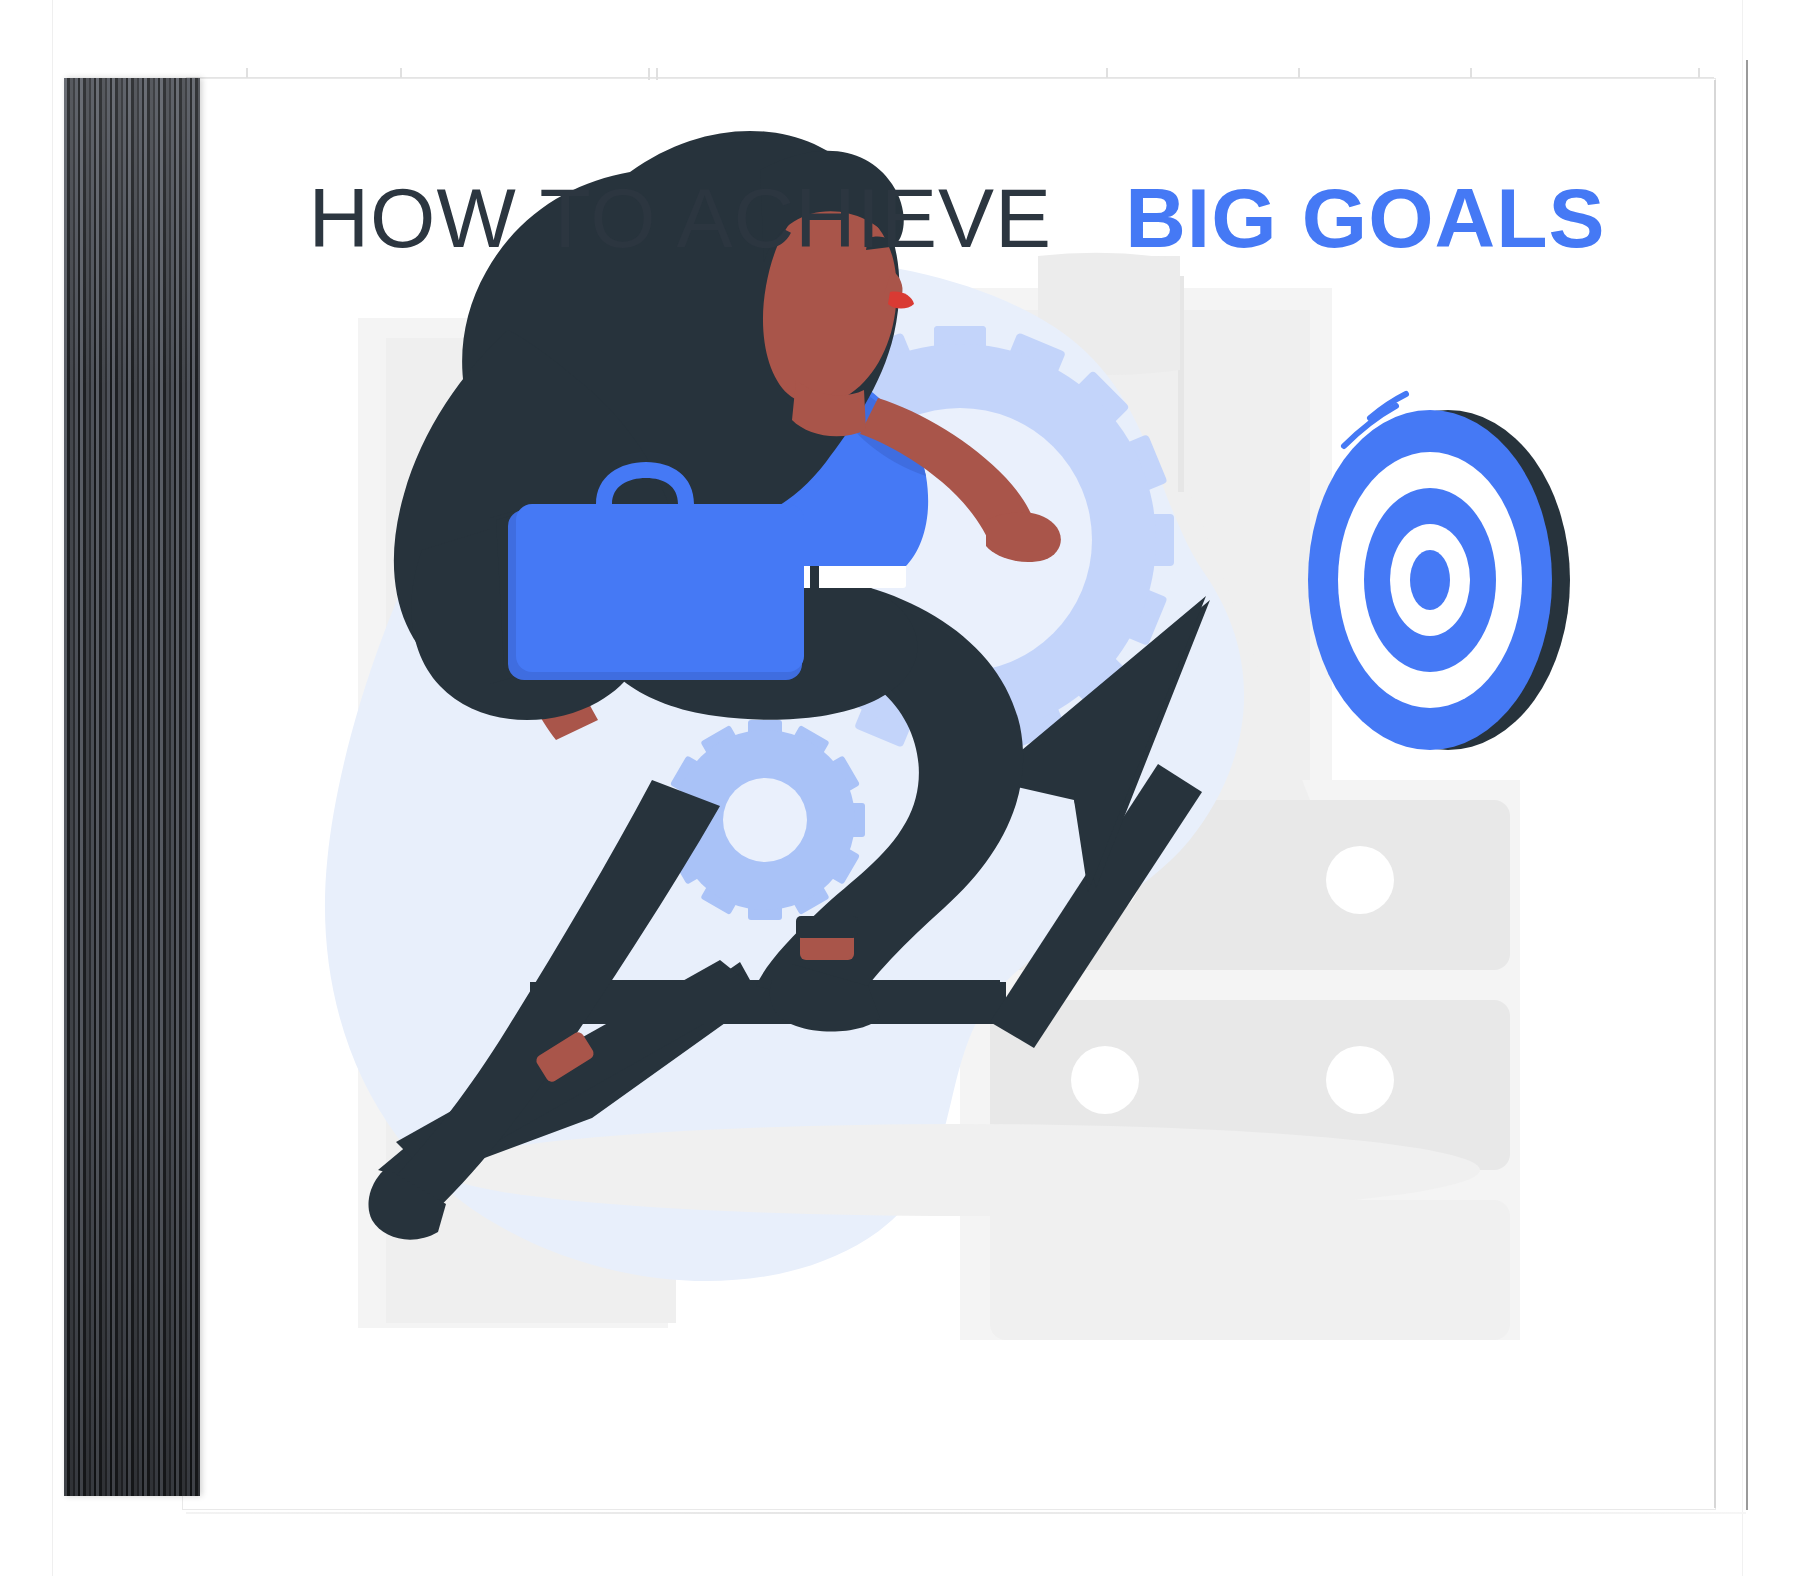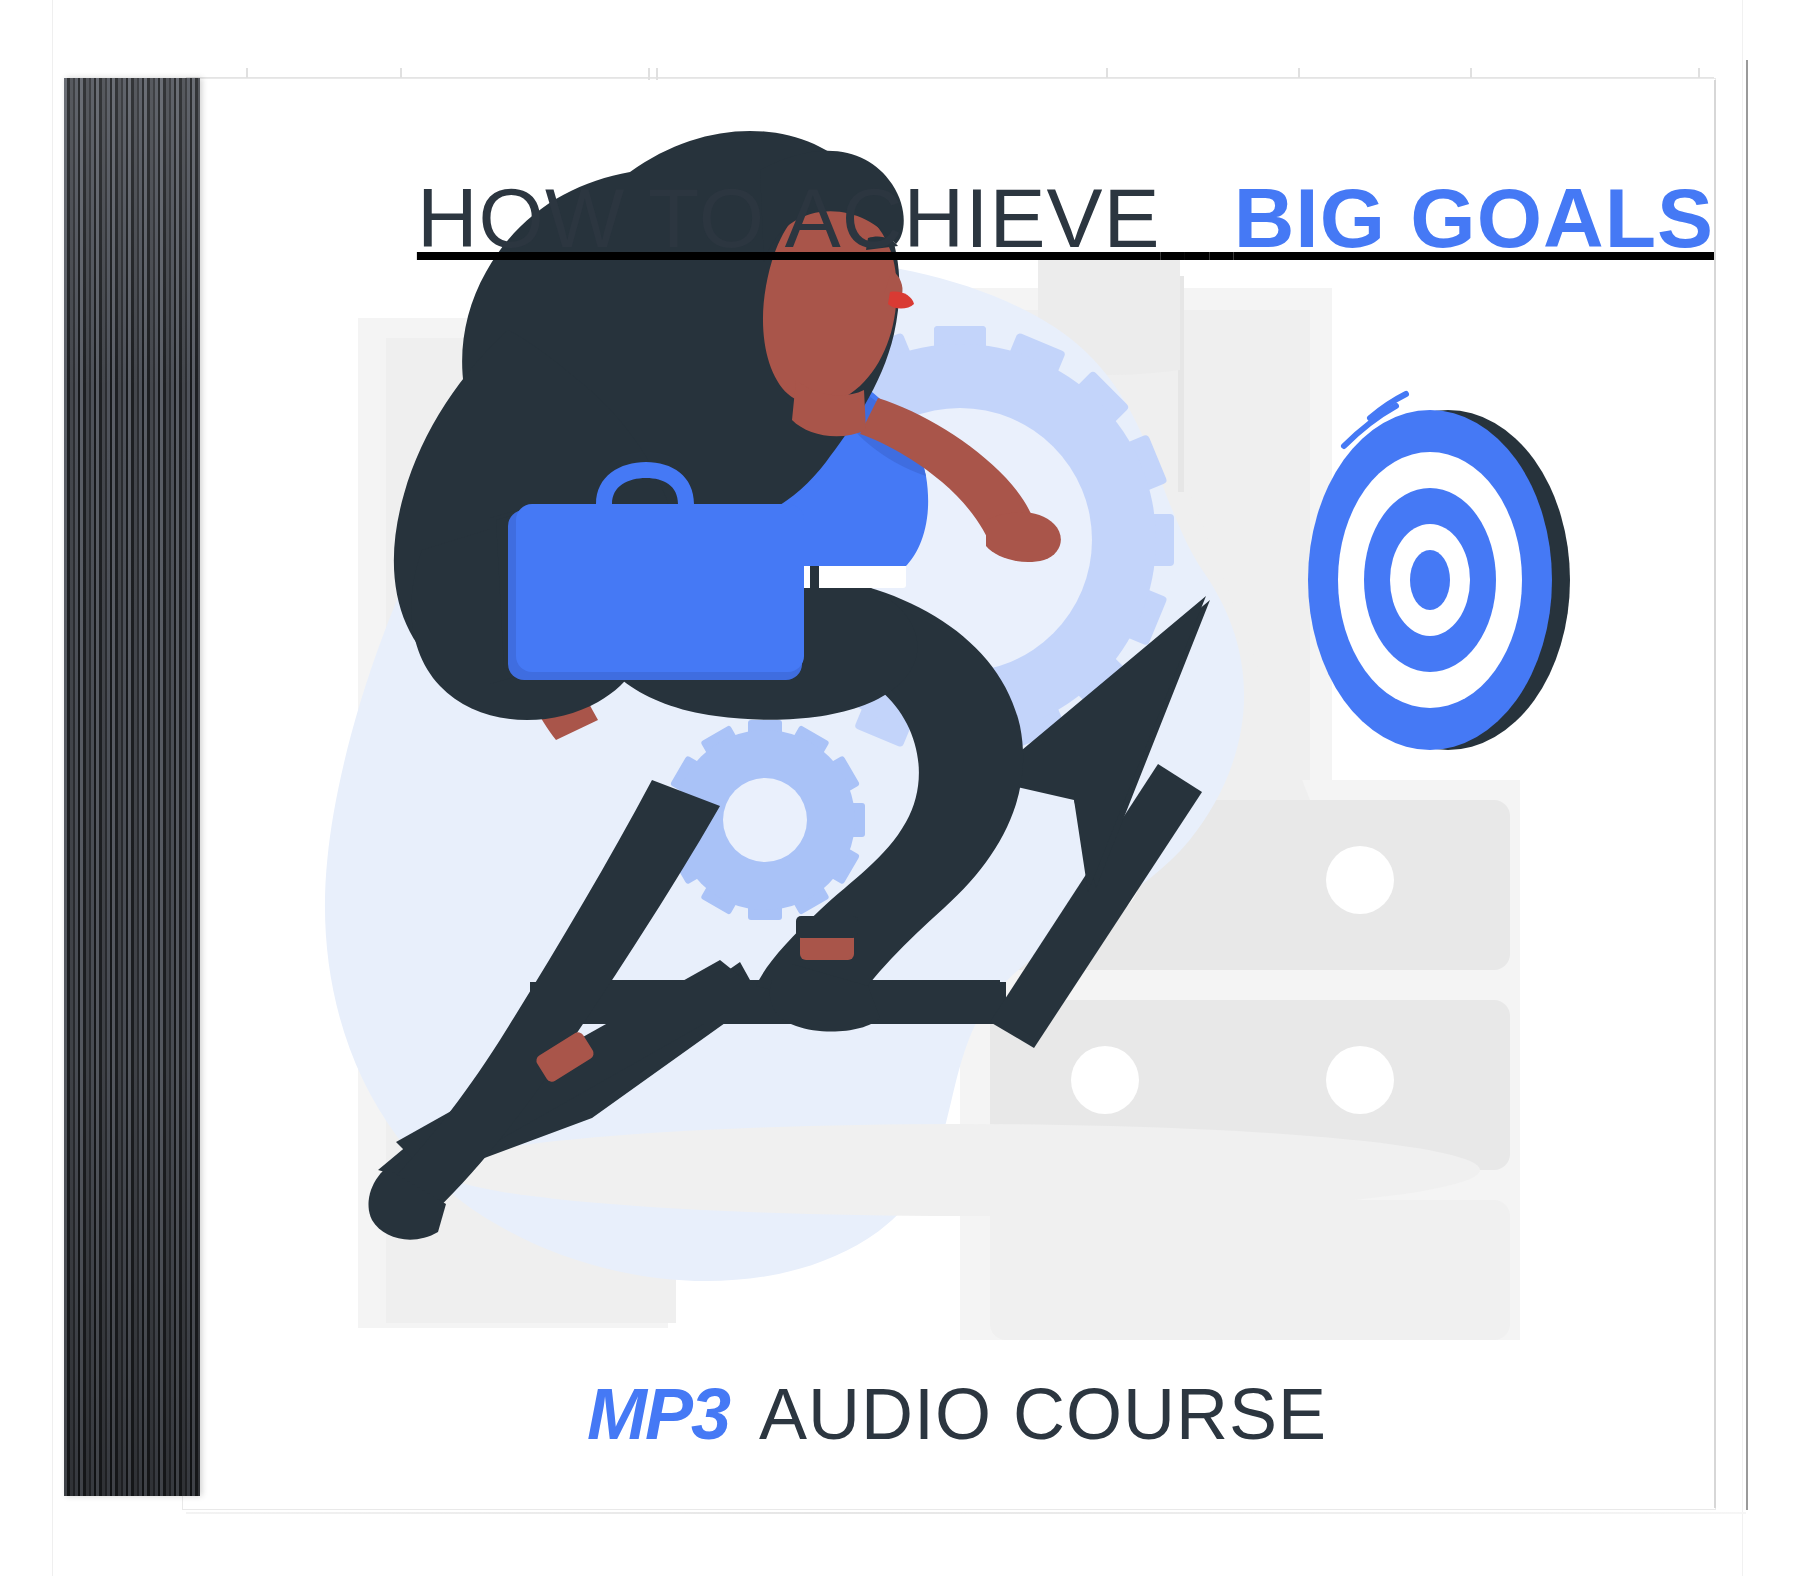--- a/index.html
+++ b/index.html
@@ -41,22 +41,22 @@
   }
   .spine-gloss{position:absolute;left:64px;top:78px;width:136px;height:1418px;
     background:linear-gradient(180deg,rgba(255,255,255,.10),rgba(255,255,255,0) 22%,
       rgba(0,0,0,.08) 70%, rgba(0,0,0,.30));
     pointer-events:none;}
 
   
   .art{position:absolute;left:200px;top:80px;width:1514px;height:1428px;overflow:hidden;background:#fff;}
 
   
-  .title{position:absolute;left:200px;top:176px;width:1514px;text-align:right;
-         font-size:84px;letter-spacing:1px;line-height:1;white-space:nowrap;text-decoration:underline;}
+  .title{position:absolute;left:200px;top:176px;width:1514px;text-align:center;
+         font-size:84px;letter-spacing:1px;line-height:1;white-space:nowrap;}
   .title .plain{color:#2c3640;font-weight:300;font-family:"Liberation Sans",sans-serif;}
   .title .accent{color:#4579f5;font-weight:bold;}
 
   
   .caption{position:absolute;left:200px;top:1378px;width:1514px;text-align:center;
            white-space:nowrap;line-height:1;}
   .caption .mp3{color:#4579f5;font-weight:bold;font-style:italic;font-size:72px;
                 letter-spacing:-2px;font-family:"Liberation Sans",sans-serif;}
   .caption .words{color:#2c3640;font-weight:300;font-size:72px;letter-spacing:1px;
                   font-family:"Liberation Sans",sans-serif;}
@@ -339,22 +339,17 @@
 
     </svg>
   </div>
 
   <div class="title">
     <span class="plain">HOW TO ACHIEVE</span>
     <span>&nbsp;</span>
     <span class="accent">BIG GOALS</span>
   </div>
 
-  <div class="caption">
-    <span class="mp3">MP3</span>
-    <span class="words">&nbsp;</span>
-    <span class="words">AUDIO COURSE</span>
-  </div>
 
   <div class="spine"></div>
   <div class="spine-gloss"></div>
 
 </div>
 
 </body></html>

